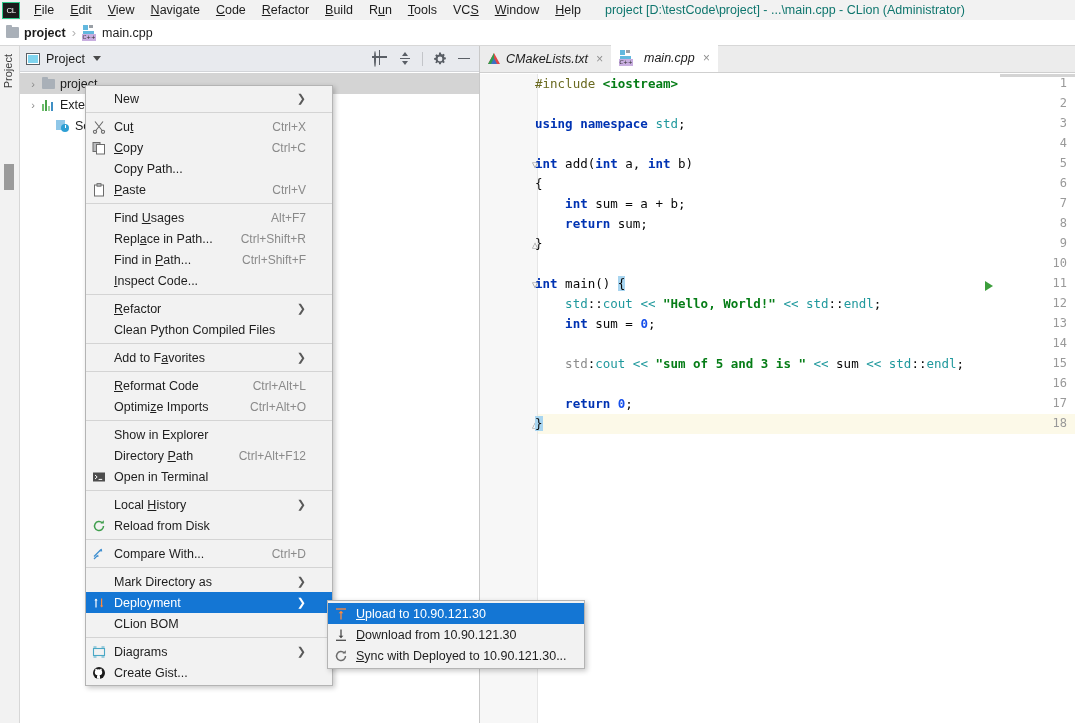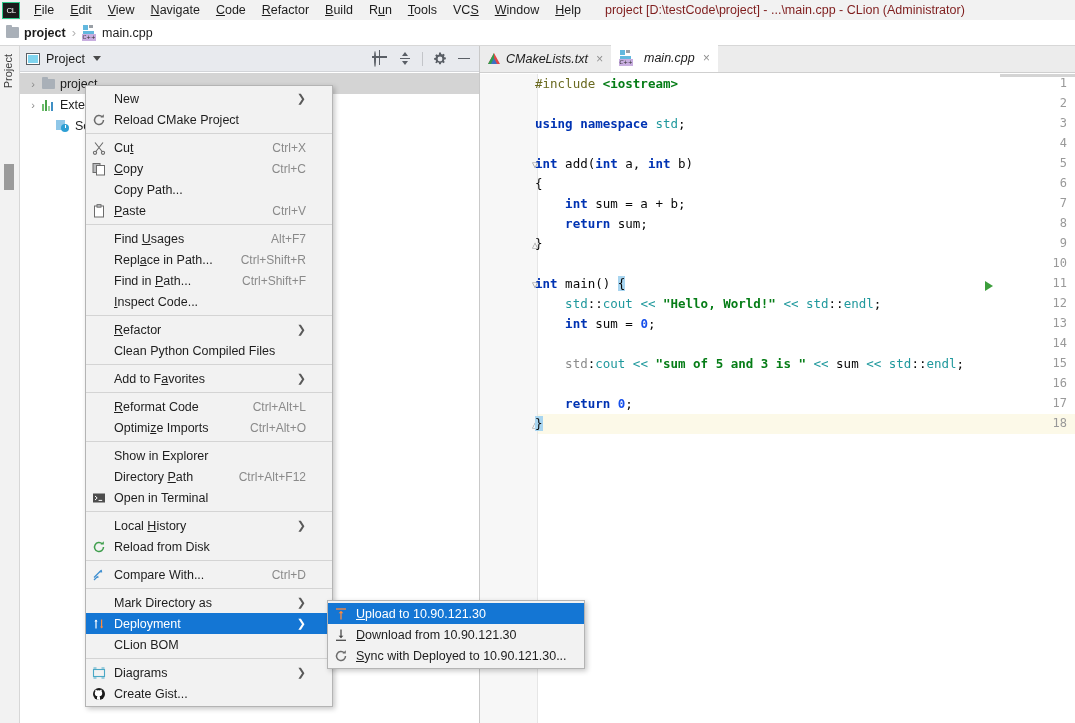--- a/index.html
+++ b/index.html
@@ -26,21 +26,21 @@
     color: #ffffff; font-size: 8px; font-weight: normal;
     display: flex; align-items: center; justify-content: center;
     letter-spacing: -0.5px;
   }
   .menu-item {
     padding: 2px 8px; font-size: 12.5px; color: #1d1d1d; cursor: default;
     white-space: nowrap;
   }
   .menu-item u { text-decoration: underline; }
   .win-title {
-    margin-left: 16px; font-size: 12.5px; color: #7f1d1d; white-space: nowrap;
+    margin-left: 16px; font-size: 12.5px; color: #0f766e; white-space: nowrap;
   }
 
   
   .breadcrumb {
     position: absolute; left: 0; top: 20px; width: 1075px; height: 26px;
     background: #ffffff; border-bottom: 1px solid #d7d7d7;
     display: flex; align-items: center; padding-left: 6px; box-sizing: border-box;
   }
   .bc-folder {
     width: 13px; height: 11px; background: #a9b0b8; border-radius: 1px;
@@ -419,29 +419,20 @@
   </div>
   <div class="vscroll-top"></div>
 
   <div class="ctxmenu">
 
     <div class="ctxrow">
       <span class="ico"></span>
       <span class="lbl">New</span>
       <span class="arrow">❯</span>
     </div>
-    <div class="ctxrow">
-      <span class="ico g-reload">
-        <svg width="14" height="14" viewBox="0 0 14 14">
-            <path d="M11.5 7a4.5 4.5 0 1 1-1.32-3.18" fill="none" stroke="#6b6b6b" stroke-width="1.5"></path>
-            <path d="M11.8 1.3v3.3H8.5z" fill="#6b6b6b"></path>
-          </svg>
-      </span>
-      <span class="lbl">Reload CMake Project</span>
-    </div>
 
     <div class="ctxsep"></div>
 
     <div class="ctxrow">
       <span class="ico g-scissors">
         <svg width="14" height="14" viewBox="0 0 14 14">
             <path d="M3 1.5L10.5 11 M11 1.5L3.5 11" stroke="#6b6b6b" stroke-width="1.1" fill="none"></path>
             <circle cx="3" cy="11.8" r="1.6" fill="none" stroke="#6b6b6b" stroke-width="1.1"></circle>
             <circle cx="11" cy="11.8" r="1.6" fill="none" stroke="#6b6b6b" stroke-width="1.1"></circle>
           </svg>

